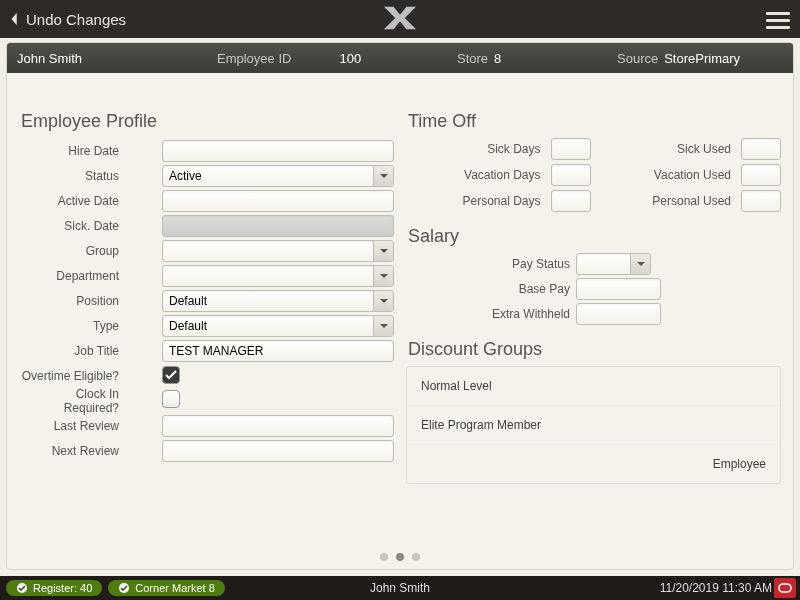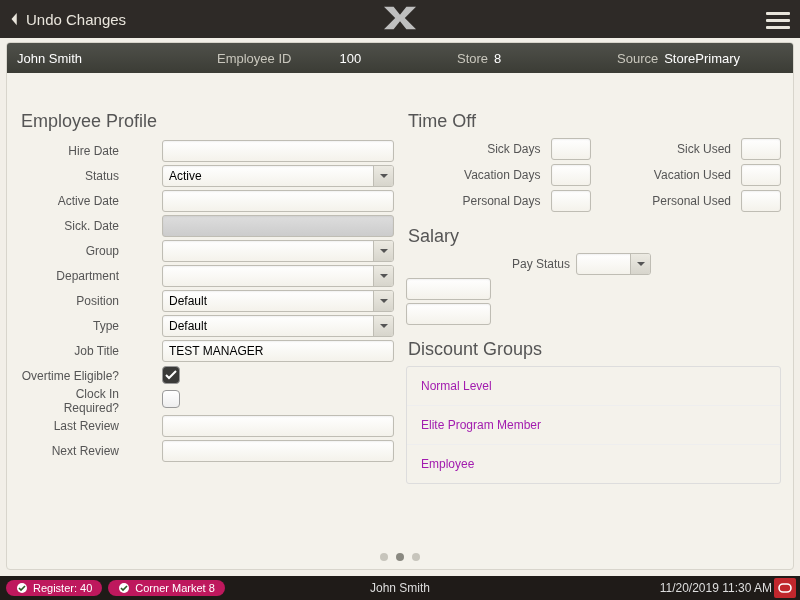--- a/index.html
+++ b/index.html
@@ -43,29 +43,29 @@
   .chk.unchecked{background:linear-gradient(#fff,#eee);}
   .chk svg{width:12px;height:12px;fill:#fff;}
   
   .timeoff-grid{display:grid; grid-template-columns: 1fr 40px 1fr 40px; column-gap:6px; row-gap:4px; align-items:center;}
   .timeoff-grid label{font-size:12px;color:#555;text-align:right;padding-right:4px;}
   .timeoff-grid input{height:22px;}
   .salary-row{display:flex;align-items:center;margin-bottom:3px;}
   .salary-row label{width:170px;text-align:right;font-size:12px;color:#555;padding-right:6px;}
   .salary-row .ctrl{width:85px;}
   .dg-list{border:1px solid #ddd;border-radius:3px;margin-top:4px;}
-  .dg-item{padding:12px 14px;font-size:12px;color:#a21caf;border-bottom:1px solid #eee;}
-  .dg-item:last-child{border-bottom:none;}
+  .dg-item{padding:12px 14px;font-size:12px;color:#404040;border-bottom:1px solid #eee;}
+  .dg-item:last-child{border-bottom:none;text-align:right;}
   
   .dots{position:absolute;bottom:8px;left:0;right:0;display:flex;justify-content:center;gap:8px;}
   .dot{width:8px;height:8px;border-radius:50%;background:#c7c5bc;}
   .dot.active{background:#8a8981;}
   
   .status{position:absolute;left:0;right:0;bottom:0;height:24px;background:#1f1b18;display:flex;align-items:center;color:#ddd;font-size:12px;}
-  .pill{display:flex;align-items:flex-start;gap:5px;background:#be185d;color:#fff;border-radius:11px;padding:2px 10px;margin-left:6px;font-size:11px;}
+  .pill{display:flex;align-items:flex-start;gap:5px;background:#4d7c0f;color:#fff;border-radius:11px;padding:2px 10px;margin-left:6px;font-size:11px;}
   .pill svg{width:12px;height:12px;fill:#fff;}
   .status .user{position:absolute;left:50%;transform:translateX(-50%);}
   .status .time{position:absolute;right:28px;}
   .status .oracle{position:absolute;right:4px;top:2px;width:22px;height:20px;background:#c1272d;border-radius:2px;display:flex;align-items:center;justify-content:center;}
   .status .oracle svg{width:14px;height:10px;}
 </style>
 </head>
 <body>
 
 <div class="topbar">
@@ -251,23 +251,25 @@
           <select class="sel"><option></option></select>
           <div class="sel-btn">
                 <svg viewBox="0 0 10 10">
                   <path d="M1 3l4 4 4-4z"></path>
                 </svg>
               </div>
         </div>
           </div>
         </div>
       <div class="salary-row">
+          <label>Base Pay</label>
         <div class="ctrl"><input class="text" value="" style=""></div>
         </div>
       <div class="salary-row">
+          <label>Extra Withheld</label>
         <div class="ctrl"><input class="text" value="" style=""></div>
         </div>
 
       <h2 class="section" style="margin-top:14px">Discount Groups</h2>
       <div class="dg-list">
         <div class="dg-item">Normal Level</div>
         <div class="dg-item">Elite Program Member</div>
         <div class="dg-item">Employee</div>
       </div>
     </div>

